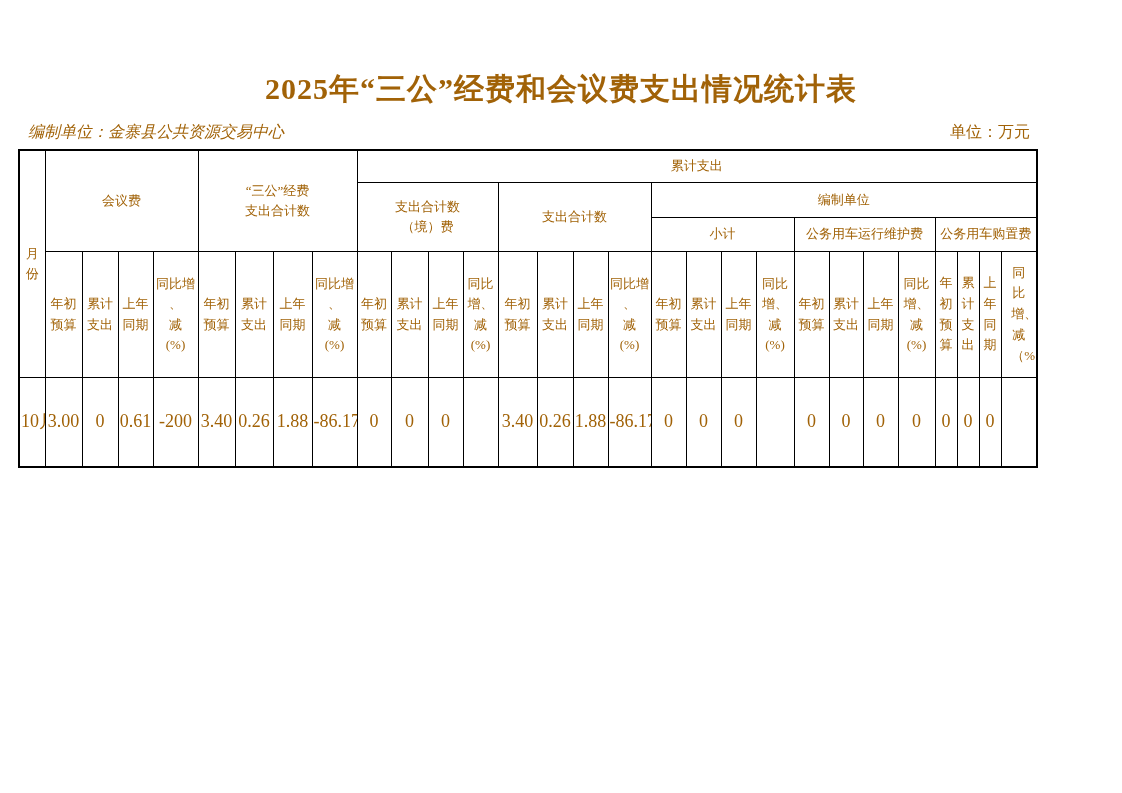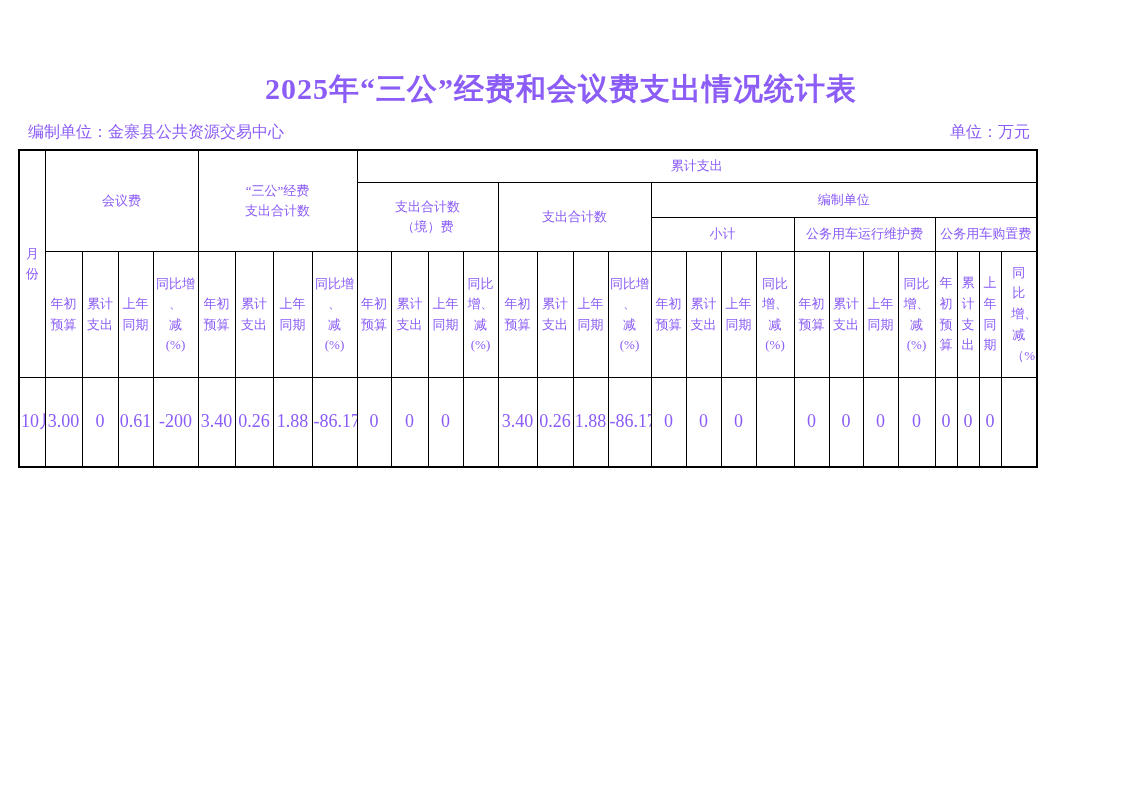--- a/index.html
+++ b/index.html
@@ -2,41 +2,41 @@
 <html><head>
 <meta charset="utf-8">
 <style>
   html, body { margin: 0; padding: 0; background: #ffffff; }
   .page {
     position: relative;
     width: 1122px;
     height: 793px;
     background: #ffffff;
     font-family: "Liberation Serif", "DejaVu Serif", serif;
-    color: #8b5cf6;
+    color: #a16207;
     overflow: hidden;
   }
   .title {
     margin: 0;
     padding-top: 72px;
     text-align: center;
     font-size: 30px;
     font-weight: bold;
     letter-spacing: 1px;
     line-height: 1.15;
   }
   .subline {
     width: 1014px;
     margin: 15px 0 6px 18px;
     display: flex;
     justify-content: space-between;
     align-items: flex-end;
     font-size: 16px;
   }
-  .subline .org { padding-left: 10px; }
+  .subline .org { padding-left: 10px; font-style: italic; }
   .subline .unit { padding-right: 2px; margin-left: 36px; }
   table.report {
     margin-left: 18px;
     width: 1018px;
     table-layout: fixed;
     border-collapse: collapse;
     border: 2px solid #000;
   }
   table.report th, table.report td {
     border: 1px solid #000;

